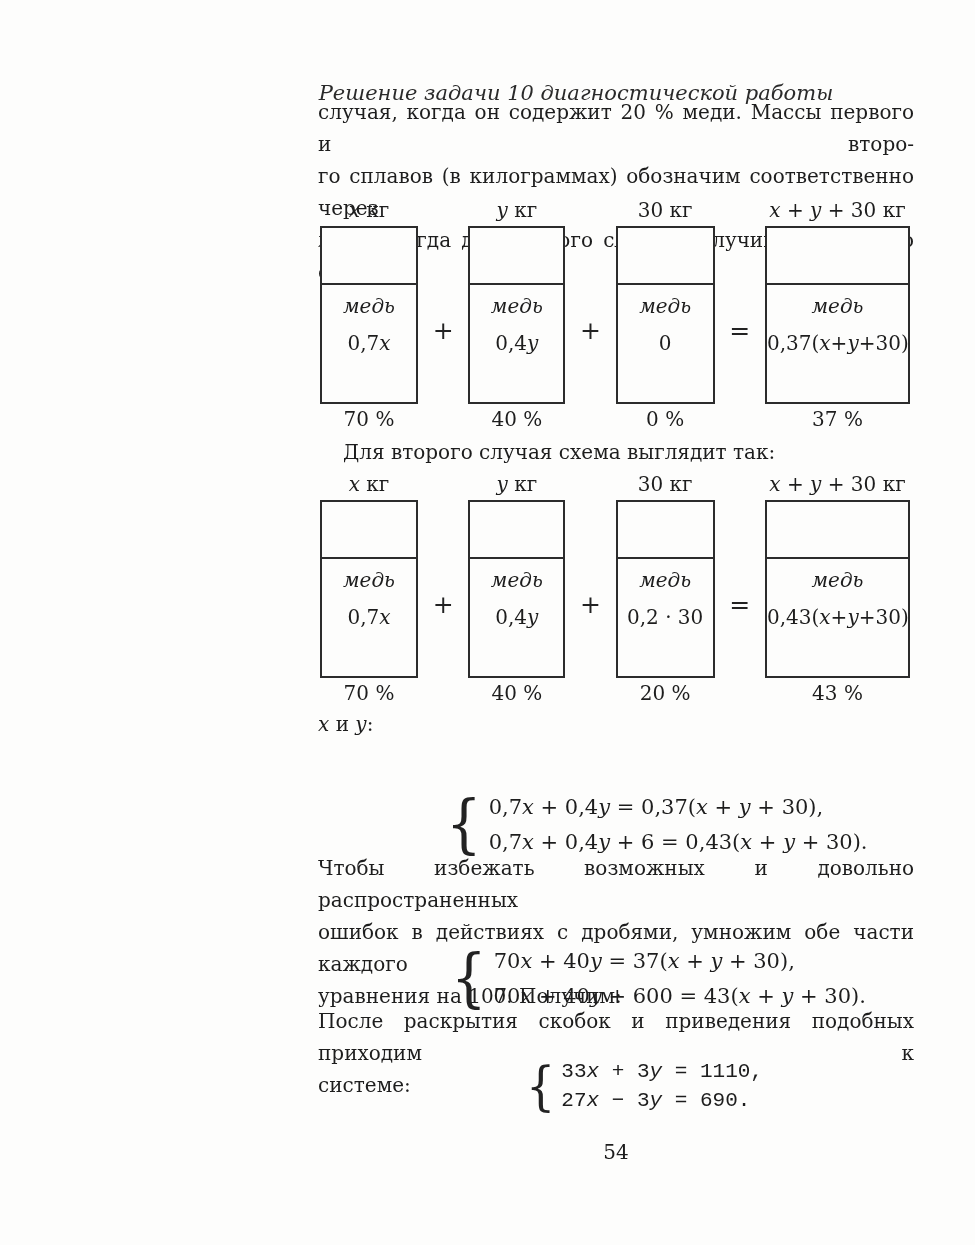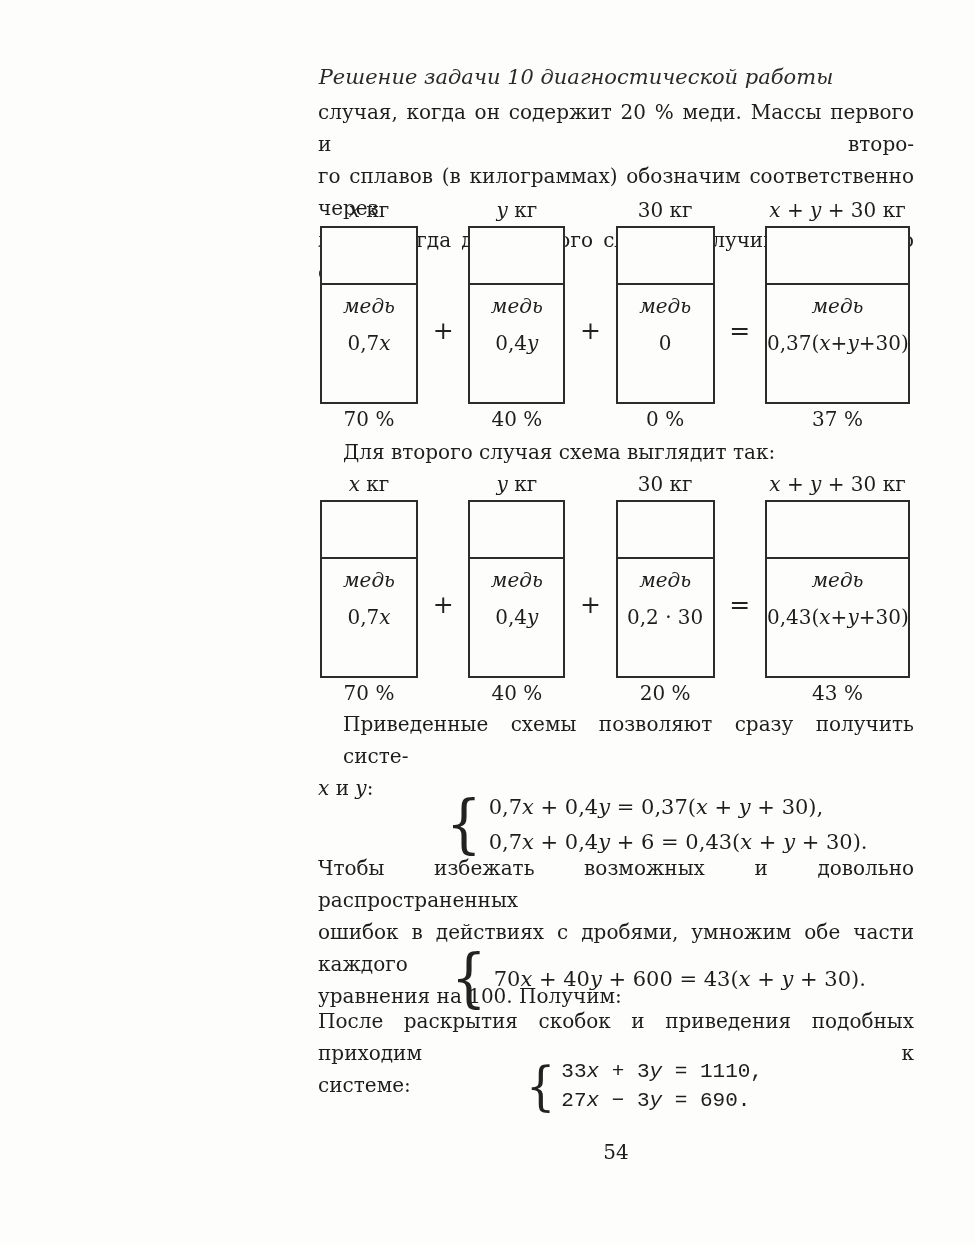--- a/index.html
+++ b/index.html
@@ -7,21 +7,21 @@
     width: 975px; height: 1245px;
     background: #fdfdfc;
     font-family: "DejaVu Serif", "Liberation Serif", serif;
     color: #1d1d1d;
     overflow: hidden;
   }
   .page { position: relative; width: 975px; height: 1245px; }
   .content { position: absolute; left: 318px; top: 0; width: 596px; height: 1245px; }
 
   .running-head {
-    position: absolute; top: 64px; left: 0; width: 596px;
+    position: absolute; top: 80px; left: 0; width: 596px;
     box-sizing: border-box; padding-right: 80px;
     text-align: center; font-style: italic; font-size: 21px; line-height: 26px;
     color: #2a2a2a;
   }
 
   .para { position: absolute; left: 0; width: 596px; font-size: 20px; line-height: 32px; }
   .jline { text-align: justify; text-align-last: justify; overflow: hidden; }
   .jl-last { text-align-last: left; }
   .indent { padding-left: 25px; box-sizing: border-box; }
 
@@ -185,41 +185,41 @@
           <div class="lower">
             <div class="metal">медь</div>
             <div class="amount"><span>0,43(</span><i>x</i><span>+</span><i>y</i><span>+30)</span></div>
           </div>
         </div>
         <div class="pct"><span>43 %</span></div>
       </div>
     </div>
 
     <div class="para p-system">
-      <div class="jline indent"><span>Приведенные схемы позволяют сразу получить систе-</span></div>
       <div class="jline jl-last"><span></span><i>x</i><span> и </span><i>y</i><span>:</span></div>
     </div>
 
     <div class="system sys-1">
       <span class="brace">{</span>
       <div class="eqs">
         <div class="eq"><span>0,7</span><i>x</i><span> + 0,4</span><i>y</i><span> = 0,37(</span><i>x</i><span> + </span><i>y</i><span> + 30),</span></div>
         <div class="eq"><span>0,7</span><i>x</i><span> + 0,4</span><i>y</i><span> + 6 = 0,43(</span><i>x</i><span> + </span><i>y</i><span> + 30).</span></div>
       </div>
     </div>
 
     <div class="para p-mult">
       <div class="jline"><span>Чтобы избежать возможных и довольно распространенных</span></div>
       <div class="jline"><span>ошибок в действиях с дробями, умножим обе части каждого</span></div>
       <div class="jline jl-last"><span>уравнения на 100. Получим:</span></div>
     </div>
 
     <div class="system sys-2">
       <span class="brace">{</span>
       <div class="eqs">
+        <div class="eq"><span>70</span><i>x</i><span> + 40</span><i>y</i><span> = 37(</span><i>x</i><span> + </span><i>y</i><span> + 30),</span></div>
         <div class="eq"><span>70</span><i>x</i><span> + 40</span><i>y</i><span> + 600 = 43(</span><i>x</i><span> + </span><i>y</i><span> + 30).</span></div>
       </div>
     </div>
 
     <div class="para p-simpl">
       <div class="jline"><span>После раскрытия скобок и приведения подобных приходим к</span></div>
       <div class="jline jl-last"><span>системе:</span></div>
     </div>
 
     <div class="system sys-3">

